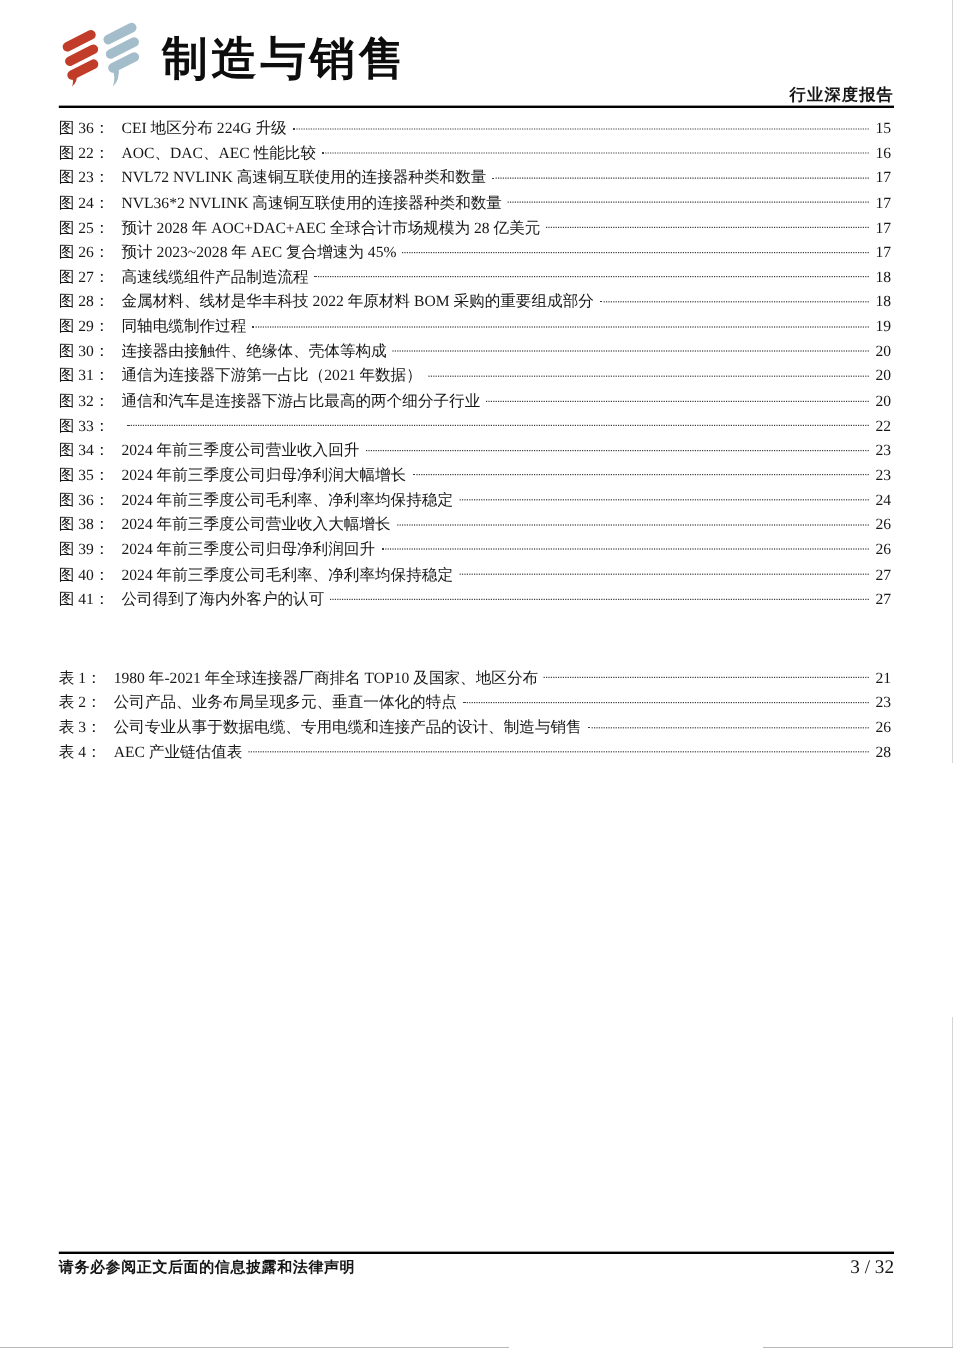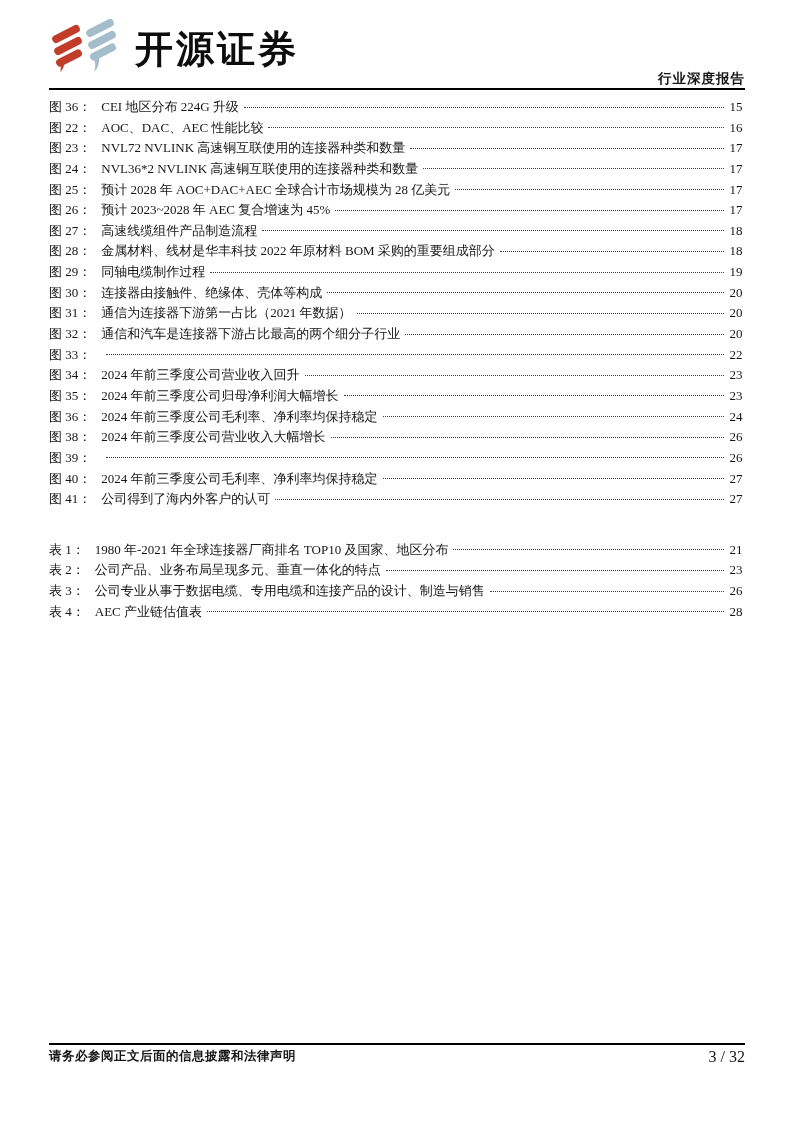--- a/index.html
+++ b/index.html
@@ -37,21 +37,21 @@
     height:20.65px; font-size:13px; line-height:20.65px;
   }
   .toc-label { white-space:pre; margin-right:10px; }
   .toc-title { white-space:nowrap; }
   .toc-leader {
     flex:1 1 auto; min-width:12px;
     border-bottom:1.6px dotted #3c3c3c;
     margin:0 3px 0 5px; position:relative; top:-3.5px;
   }
   .toc-page { min-width:18px; text-align:center; }
-  .table-list { margin-top:30px; }
+  .table-list { margin-top:45px; }
   
   .footer-rule {
     position:absolute; left:49px; right:49px; top:1043px;
     height:2px; background:#000;
   }
   .footer {
     position:absolute; left:49px; right:49px; top:1048px;
     display:flex; justify-content:space-between;
     font-size:12.5px;
   }
@@ -74,21 +74,21 @@
             <path d="M10 44 q3 5 1 10 q5 -4 4 -11 z"></path>
           </g>
           <g fill="#a4bdcb">
             <rect x="36" y="6" width="30" height="8" rx="4" transform="rotate(-27 51 10)"></rect>
             <rect x="38" y="18" width="30" height="8" rx="4" transform="rotate(-27 53 22)"></rect>
             <rect x="40" y="30" width="28" height="8" rx="4" transform="rotate(-27 54 34)"></rect>
             <path d="M44 38 q4 8 1 16 q6 -5 5 -16 z"></path>
           </g>
         </svg>
       </span>
-      <span class="brand-text">开源证券</span>
+      <span class="brand-text">制造与销售</span>
     </div>
     <span class="report-type">行业深度报告</span>
   </div>
   <div class="header-rule"></div>
 
   <div class="toc">
     <div class="toc-list">
         <div class="toc-row">
     <span class="toc-label">图 36：</span>
     <span class="toc-title">CEI 地区分布 224G 升级</span>
@@ -185,20 +185,21 @@
     <span class="toc-page">24</span>
   </div>
         <div class="toc-row">
     <span class="toc-label">图 38：</span>
     <span class="toc-title">2024 年前三季度公司营业收入大幅增长</span>
     <span class="toc-leader"></span>
     <span class="toc-page">26</span>
   </div>
         <div class="toc-row">
     <span class="toc-label">图 39：</span>
+    <span class="toc-title">2024 年前三季度公司归母净利润回升</span>
     <span class="toc-leader"></span>
     <span class="toc-page">26</span>
   </div>
         <div class="toc-row">
     <span class="toc-label">图 40：</span>
     <span class="toc-title">2024 年前三季度公司毛利率、净利率均保持稳定</span>
     <span class="toc-leader"></span>
     <span class="toc-page">27</span>
   </div>
         <div class="toc-row">

